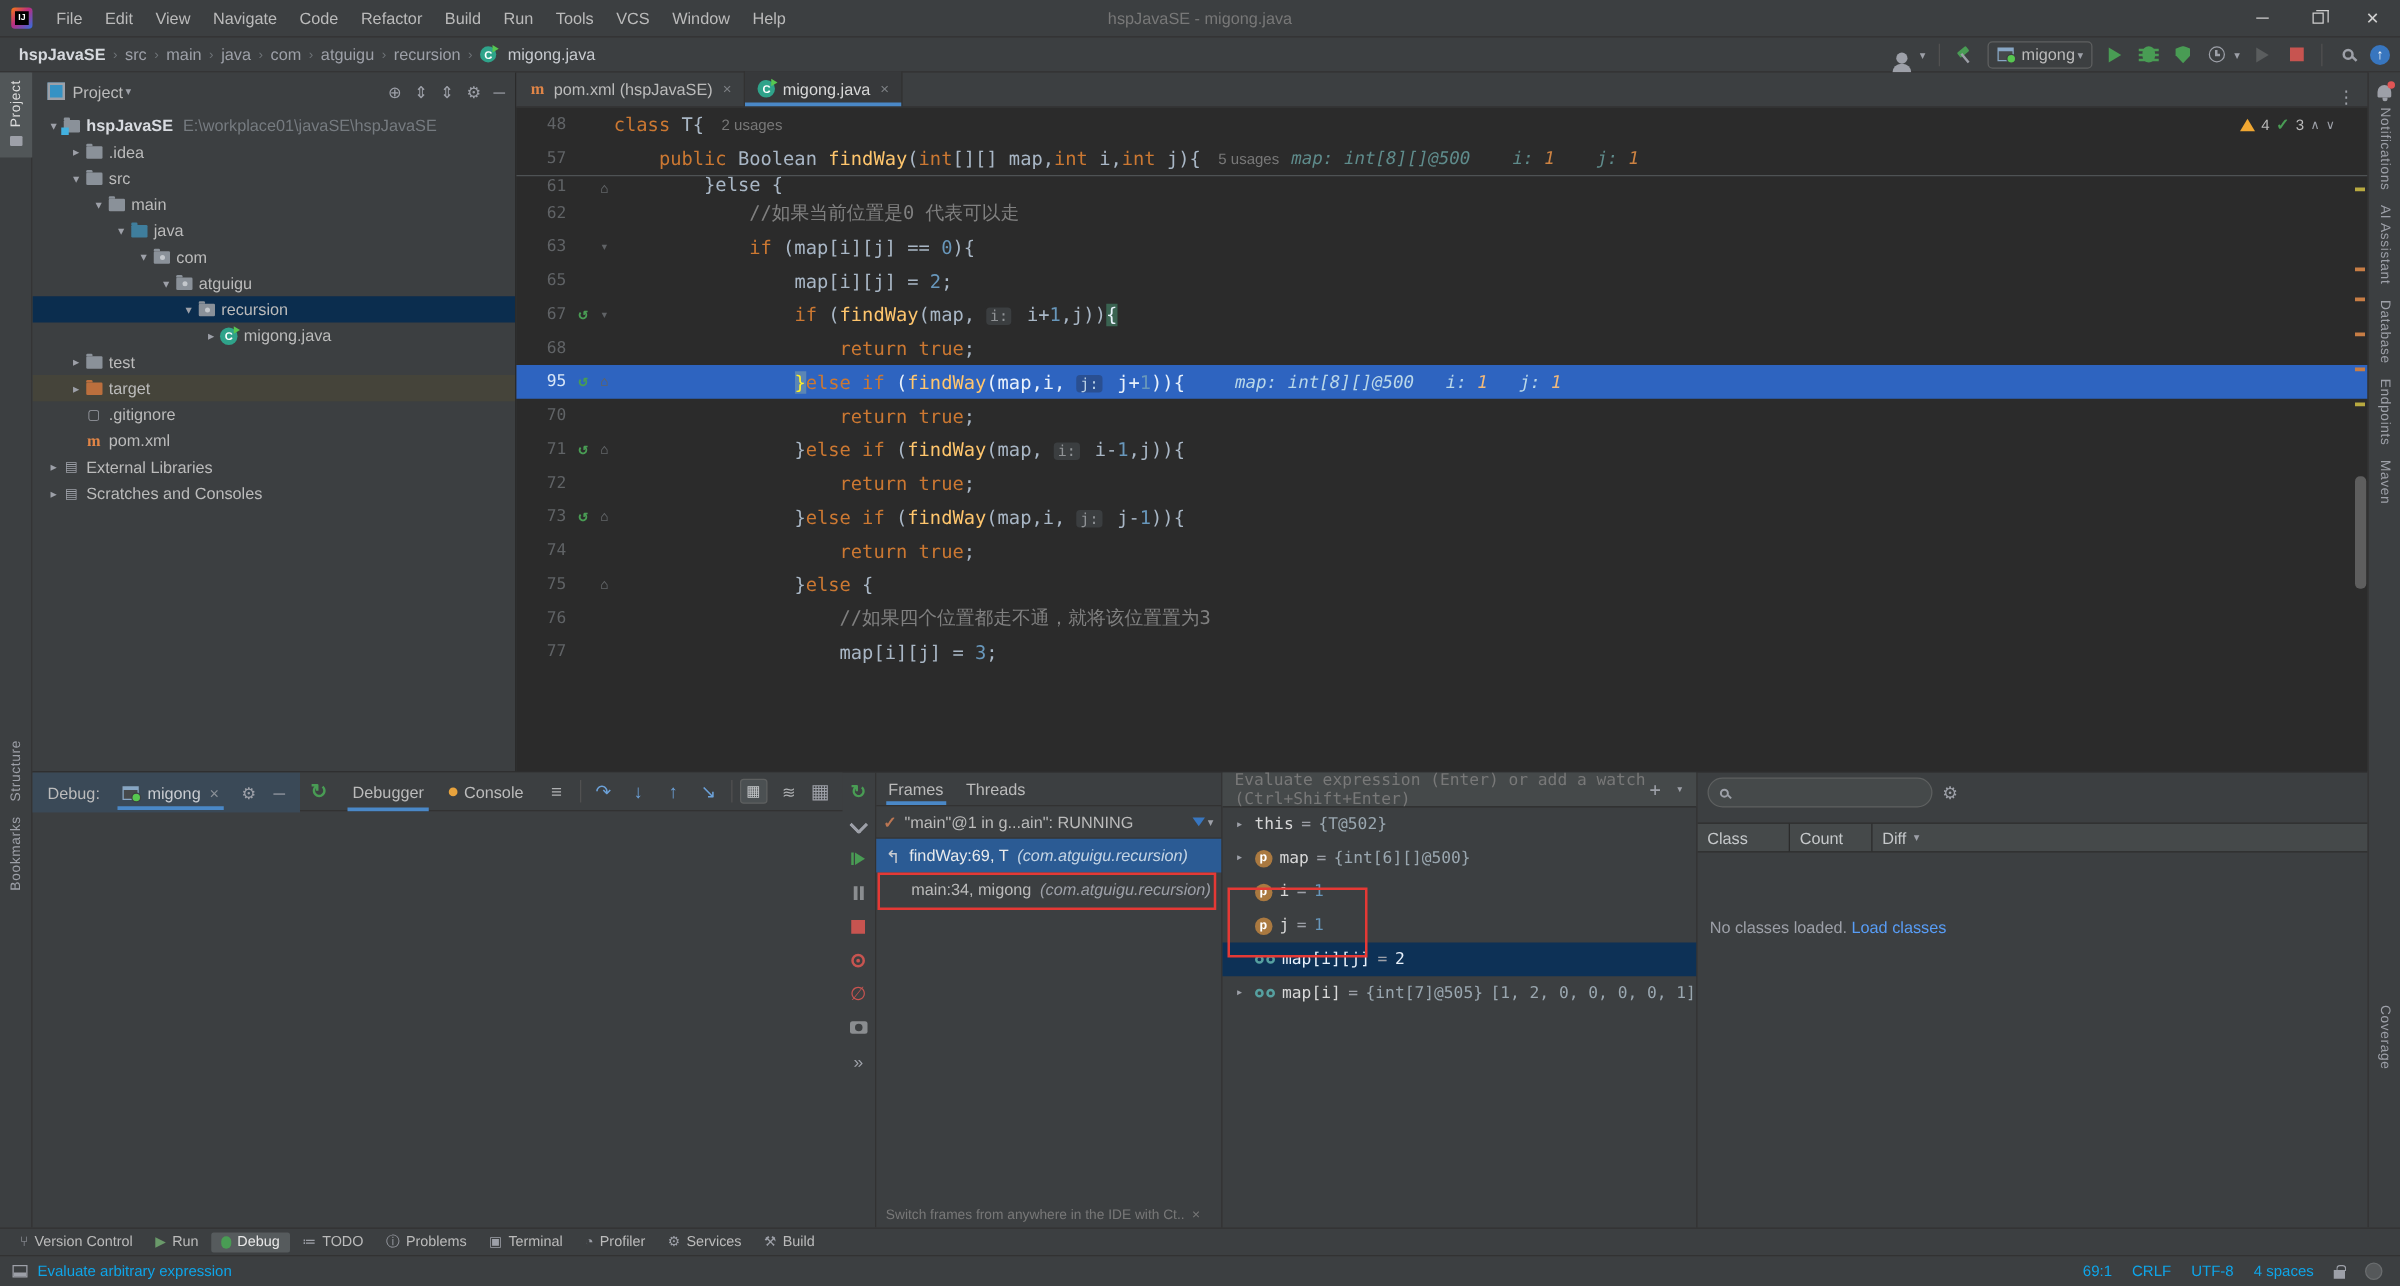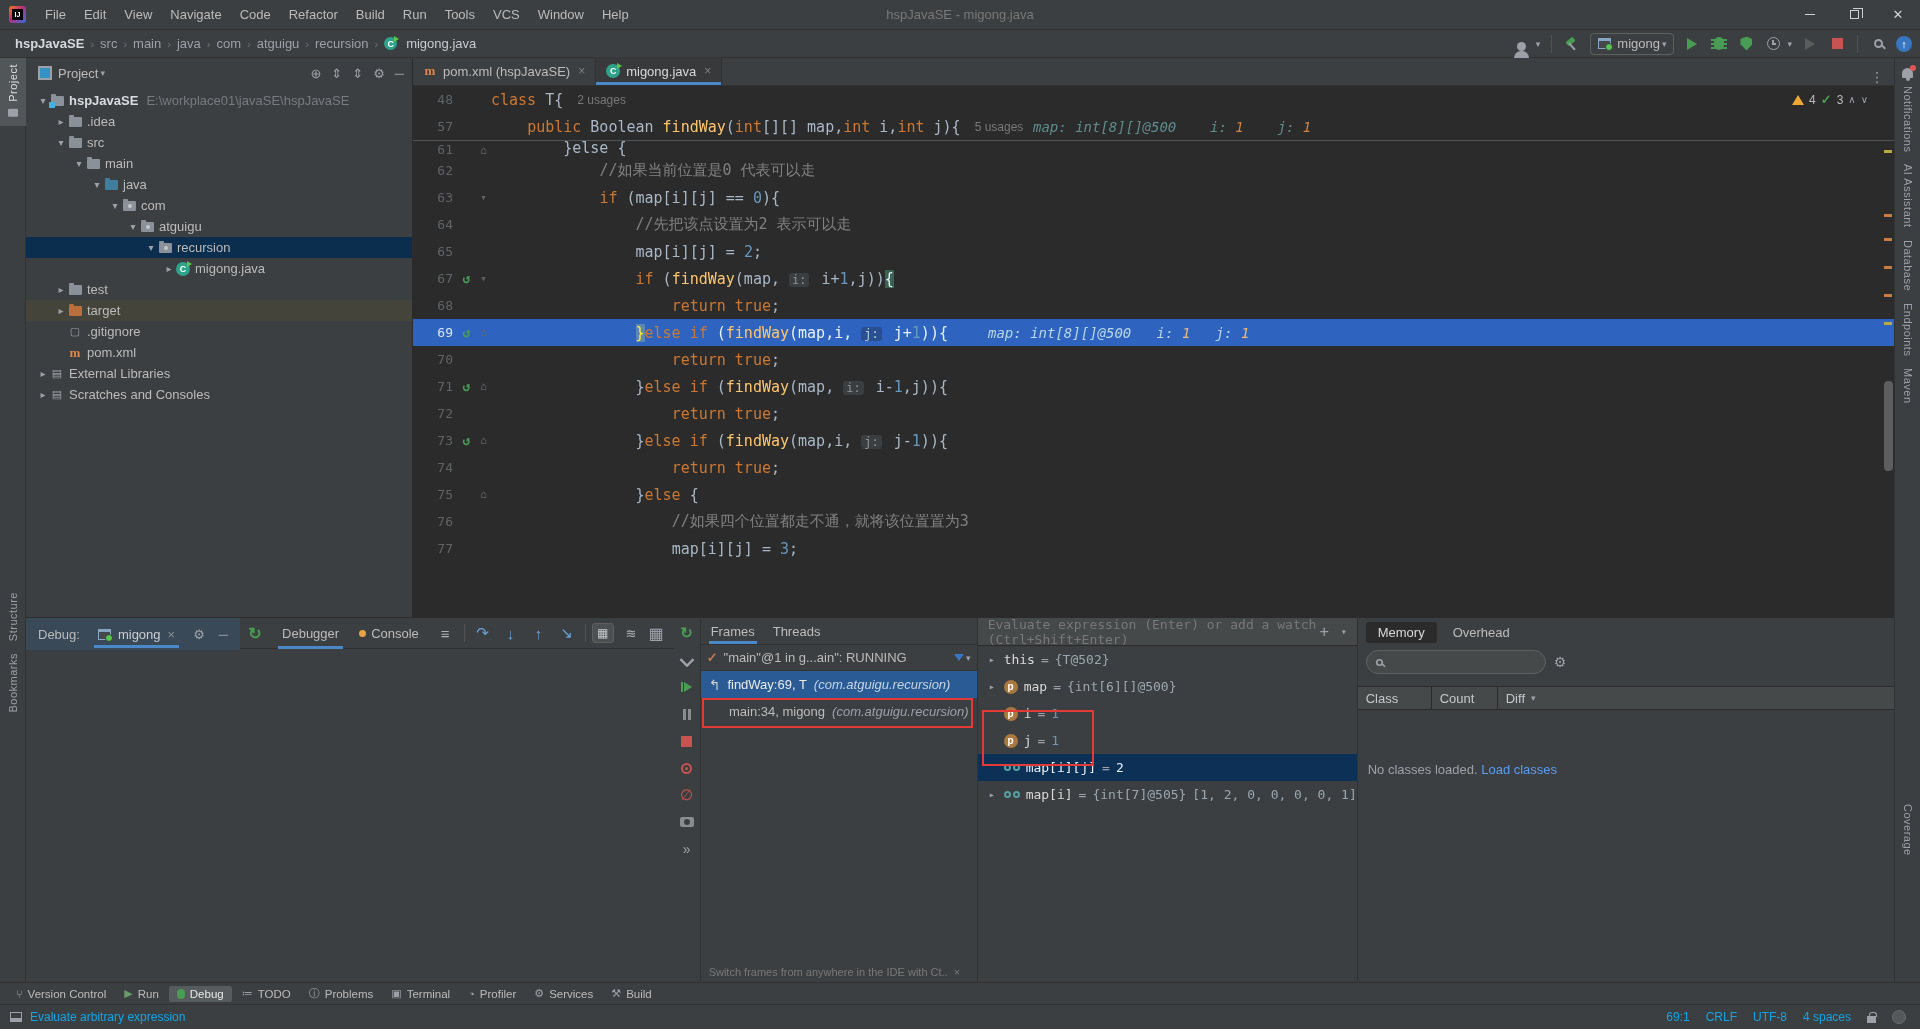--- a/index.html
+++ b/index.html
@@ -421,45 +421,39 @@
     <span class="gfold"></span>
     <span class="ctext">            <span class="tok-cm">//如果当前位置是0 代表可以走</span></span>
               </div>
               <div class="crow">
     <span class="lnum">63</span>
     <span class="gicon"></span>
     <span class="gfold">▾</span>
     <span class="ctext">            <span class="tok-k">if</span><span class="tok-p"> (map[i][j] == </span><span class="tok-n">0</span><span class="tok-p">){</span></span>
               </div>
               <div class="crow">
-    <span class="lnum">64</span>
-    <span class="gicon"></span>
-    <span class="gfold"></span>
-    <span class="ctext">                <span class="tok-cm">//先把该点设置为2 表示可以走</span></span>
-              </div>
-              <div class="crow">
     <span class="lnum">65</span>
     <span class="gicon"></span>
     <span class="gfold"></span>
     <span class="ctext">                <span class="tok-p">map[i][j] = </span><span class="tok-n">2</span><span class="tok-p">;</span></span>
               </div>
               <div class="crow">
     <span class="lnum">67</span>
     <span class="gicon">↺</span>
     <span class="gfold">▾</span>
     <span class="ctext">                <span class="tok-k">if</span><span class="tok-p"> (</span><span class="tok-f">findWay</span><span class="tok-p">(map, </span><span class="tok-chip">i:</span><span class="tok-p"> i+</span><span class="tok-n">1</span><span class="tok-p">,j))</span><span class="tok-mb">{</span></span>
               </div>
               <div class="crow">
     <span class="lnum">68</span>
     <span class="gicon"></span>
     <span class="gfold"></span>
     <span class="ctext">                    <span class="tok-k">return </span><span class="tok-k">true</span><span class="tok-p">;</span></span>
               </div>
               <div class="crow exec">
-    <span class="lnum">69</span>
+    <span class="lnum">95</span>
     <span class="gicon">↺</span>
     <span class="gfold">⌂</span>
     <span class="ctext">                <span class="tok-br">}</span><span class="tok-k">else if</span><span class="tok-p"> (</span><span class="tok-f">findWay</span><span class="tok-p">(map,i, </span><span class="tok-chip">j:</span><span class="tok-p"> j+</span><span class="tok-n">1</span><span class="tok-p">)){</span></span>
                 <span class="dhint" style="left:575px;"><span class="hl">map: int[8][]@500   </span><span class="hl">i: </span><span class="hn">1</span><span class="hl">   j: </span><span class="hn">1</span></span>
               </div>
               <div class="crow">
     <span class="lnum">70</span>
     <span class="gicon"></span>
     <span class="gfold"></span>
     <span class="ctext">                    <span class="tok-k">return </span><span class="tok-k">true</span><span class="tok-p">;</span></span>
@@ -677,24 +671,20 @@
     <span class="vname">map[i]</span>
     <span class="veq">=</span>
     <span class="vobj">{int[7]@505}</span>
                   <span class="vprev"> [1, 2, 0, 0, 0, 0, 1]</span>
                 </div>
               </div>
             <div class="redbox" style="left:4px;top:92px;width:112px;height:56px;"></div>
           </div>
 
           <div class="memory">
-            <div class="memtabs" id="memtabs">
-                <span class="memtab active">Memory</span>
-                <span class="memtab">Overhead</span>
-              </div>
             <div class="memsearch">
               <span class="searchfield">
                 <span class="ic-search" style="transform:scale(.8);"></span>
               </span>
               <span class="gear">⚙</span>
             </div>
             <div class="memhead" id="memhead">
                 <span class="memcol" style="width:74px;">Class</span>
                 <span class="memcol" style="width:66px;">Count</span>
                 <span class="memcol" style="flex:1;">Diff <span class="ddl" style="margin-left:6px;">▾</span></span>

